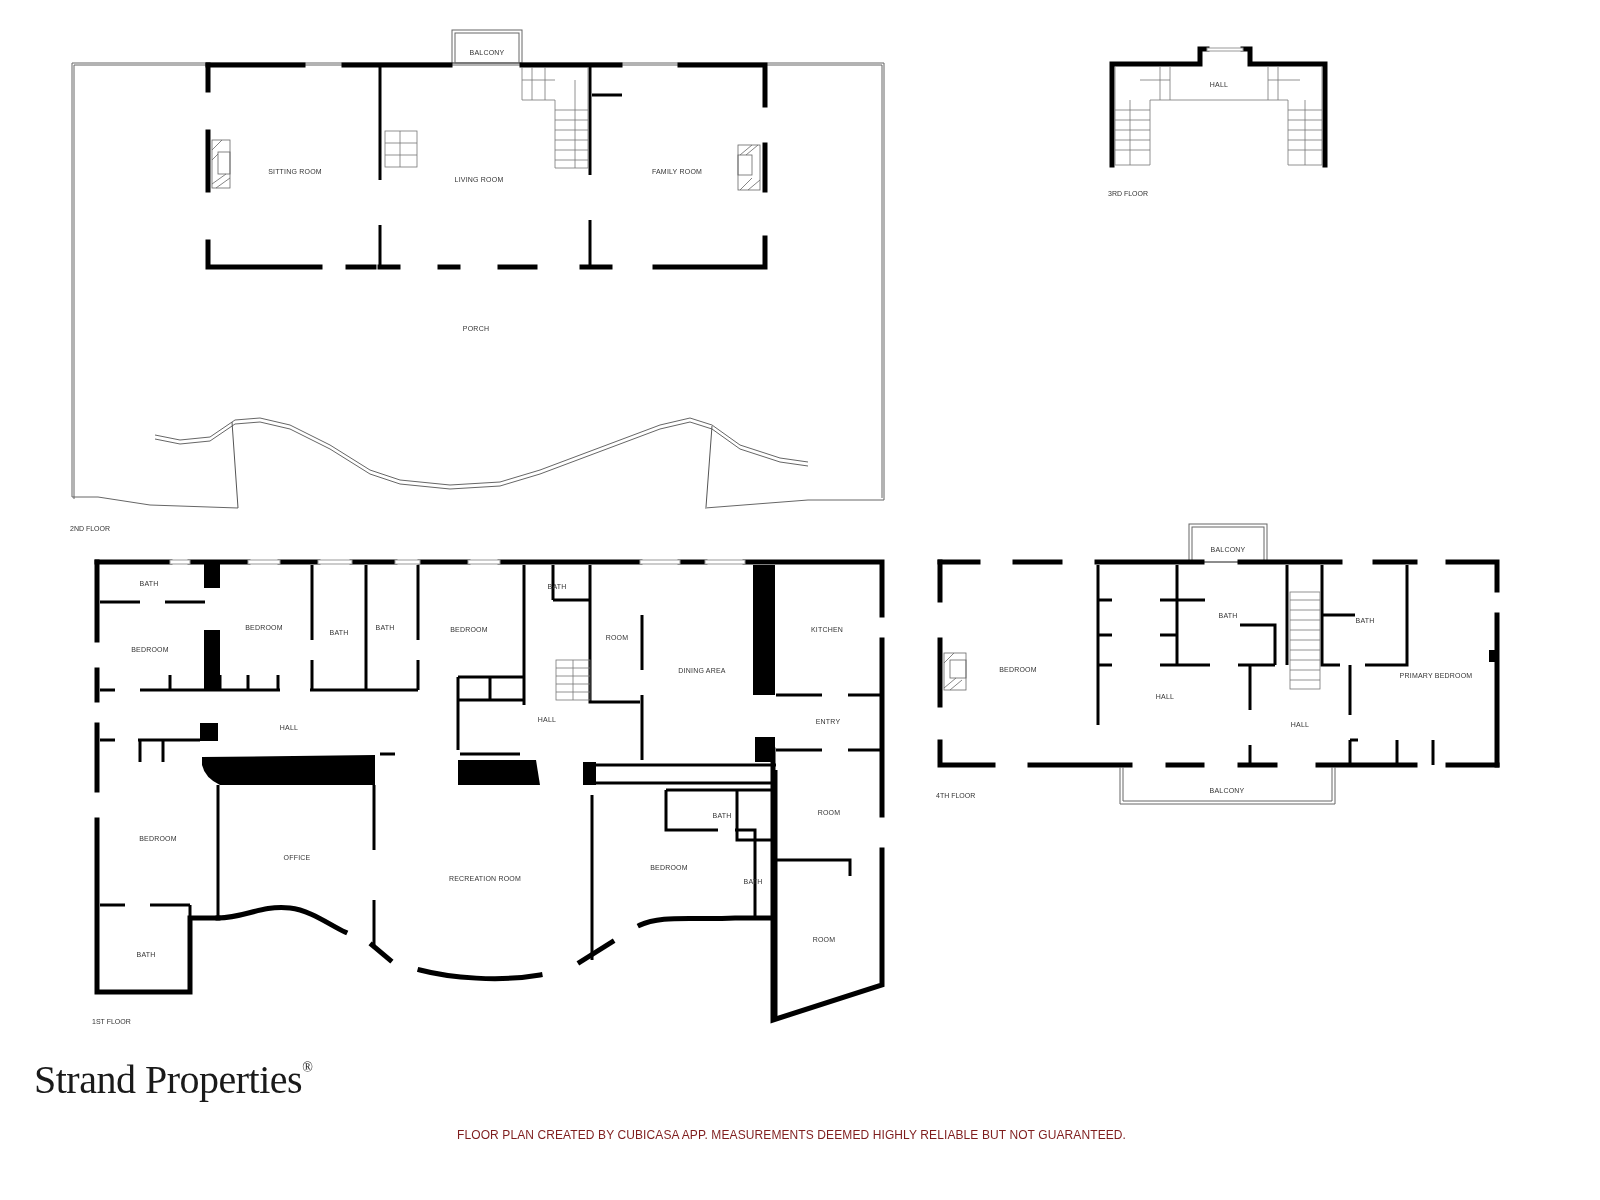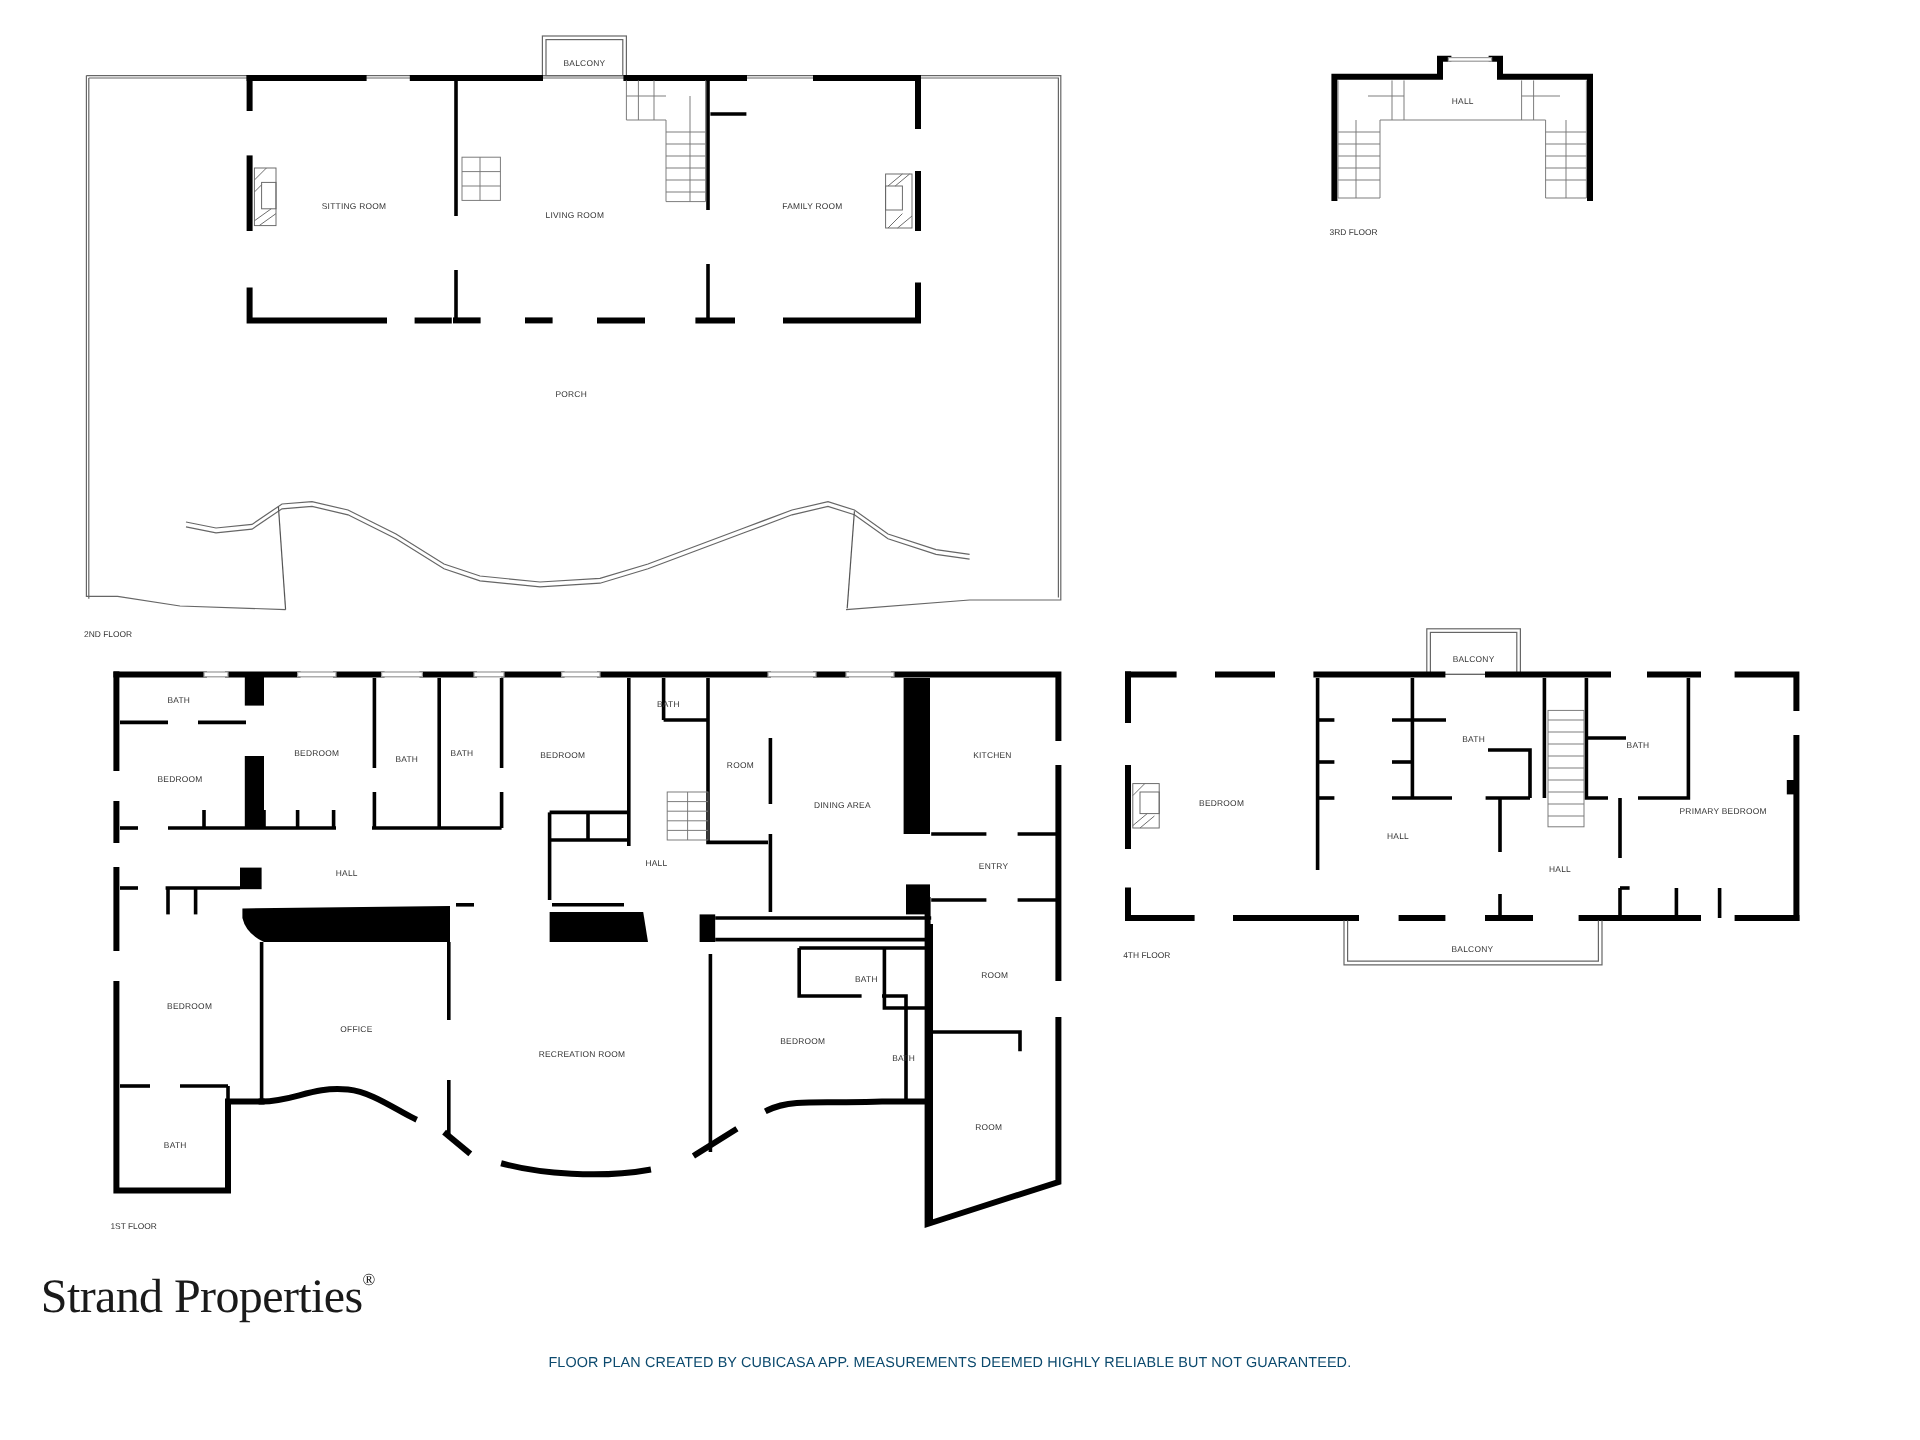--- a/index.html
+++ b/index.html
@@ -2,21 +2,21 @@
 <html><head>
 <meta charset="utf-8">
 <style>
   html, body { margin:0; padding:0; background:#ffffff; }
   body { width:1600px; height:1200px; position:relative; overflow:hidden; font-family:"Liberation Sans", sans-serif; color:#111; }
   svg.plan { position:absolute; left:0; top:0; }
   .lbl { font-family:"Liberation Sans", sans-serif; font-size:7px; fill:#333; letter-spacing:0.2px; }
   .flbl { font-family:"Liberation Sans", sans-serif; font-size:7px; fill:#333; }
   .brand { position:absolute; left:34px; top:1056px; font-family:"Liberation Serif", serif; font-size:40px; color:#1a1a1a; letter-spacing:-0.5px; }
   .brand sup { font-size:14px; vertical-align:top; position:relative; top:4px; }
-  .disclaimer { position:absolute; left:457px; top:1128px; font-family:"Liberation Sans", sans-serif; font-size:12px; color:#0c4a6e; letter-spacing:0.1px; }
+  .disclaimer { position:absolute; left:457px; top:1128px; font-family:"Liberation Sans", sans-serif; font-size:12px; color:#7f1d1d; letter-spacing:0.1px; }
   .w { stroke:#000; stroke-width:5; fill:none; stroke-linecap:square; }
   .wt { stroke:#000; stroke-width:3; fill:none; }
   .thin { stroke:#555; stroke-width:1; fill:none; }
   .dbl { stroke:#666; stroke-width:1; fill:none; }
   .blk { fill:#000; }
   .win { stroke:#999; stroke-width:1; fill:#fff; }
   .stair { stroke:#777; stroke-width:0.8; fill:none; }
   .hatch { stroke:#666; stroke-width:0.8; fill:none; }
 </style>
 </head>

